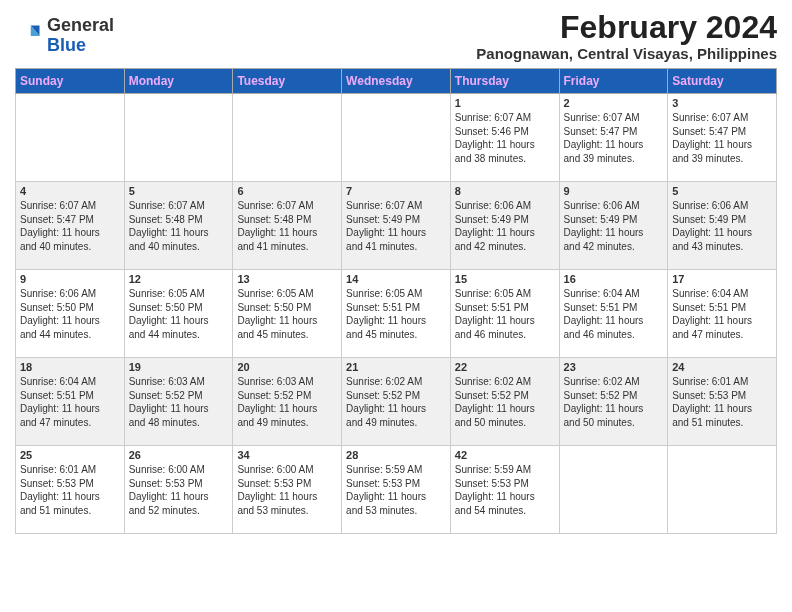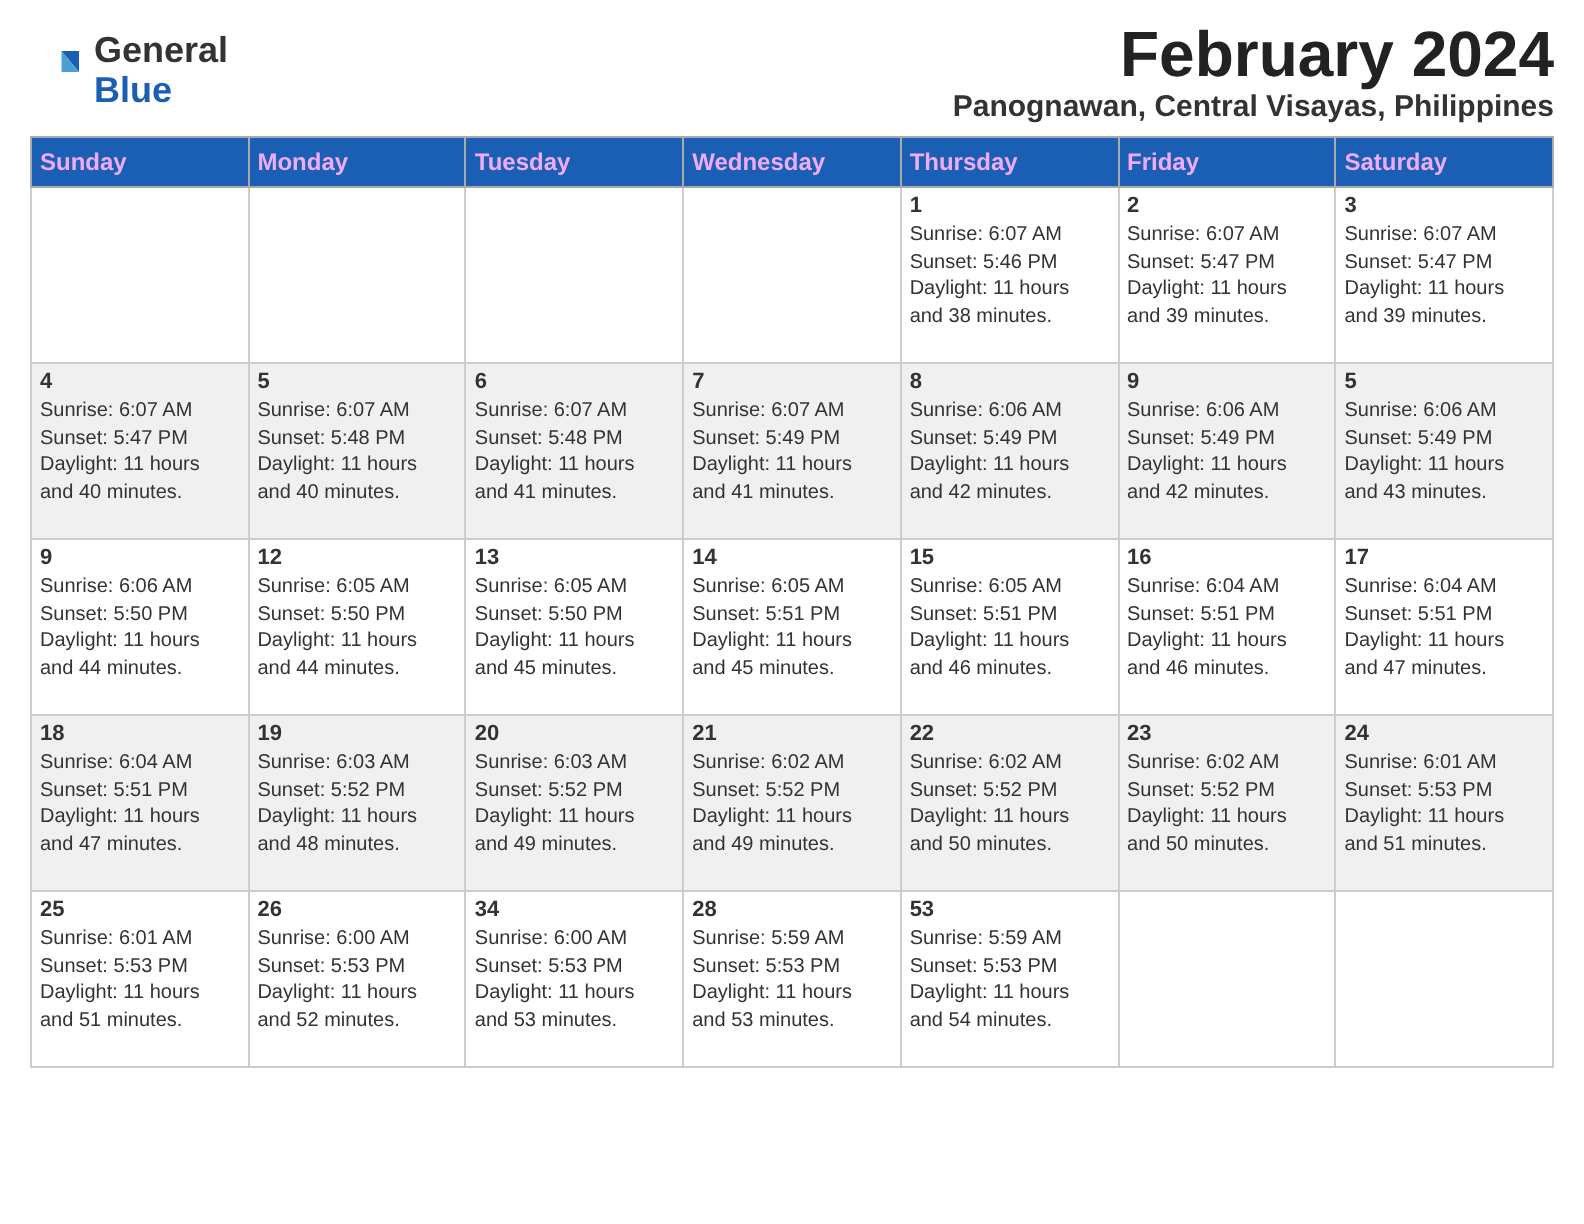--- a/index.html
+++ b/index.html
@@ -331,21 +331,21 @@
 and 53 minutes.</div>
         </td>
         <td>
           <span class="day-number">28</span>
           <div class="day-info" style="white-space: pre-line;">Sunrise: 5:59 AM
 Sunset: 5:53 PM
 Daylight: 11 hours
 and 53 minutes.</div>
         </td>
         <td>
-          <span class="day-number">53</span>
+          <span class="day-number">42</span>
           <div class="day-info" style="white-space: pre-line;">Sunrise: 5:59 AM
 Sunset: 5:53 PM
 Daylight: 11 hours
 and 54 minutes.</div>
         </td>
         <td class="empty-cell"></td>
         <td class="empty-cell"></td>
       </tr>
     </tbody>
 </table>

